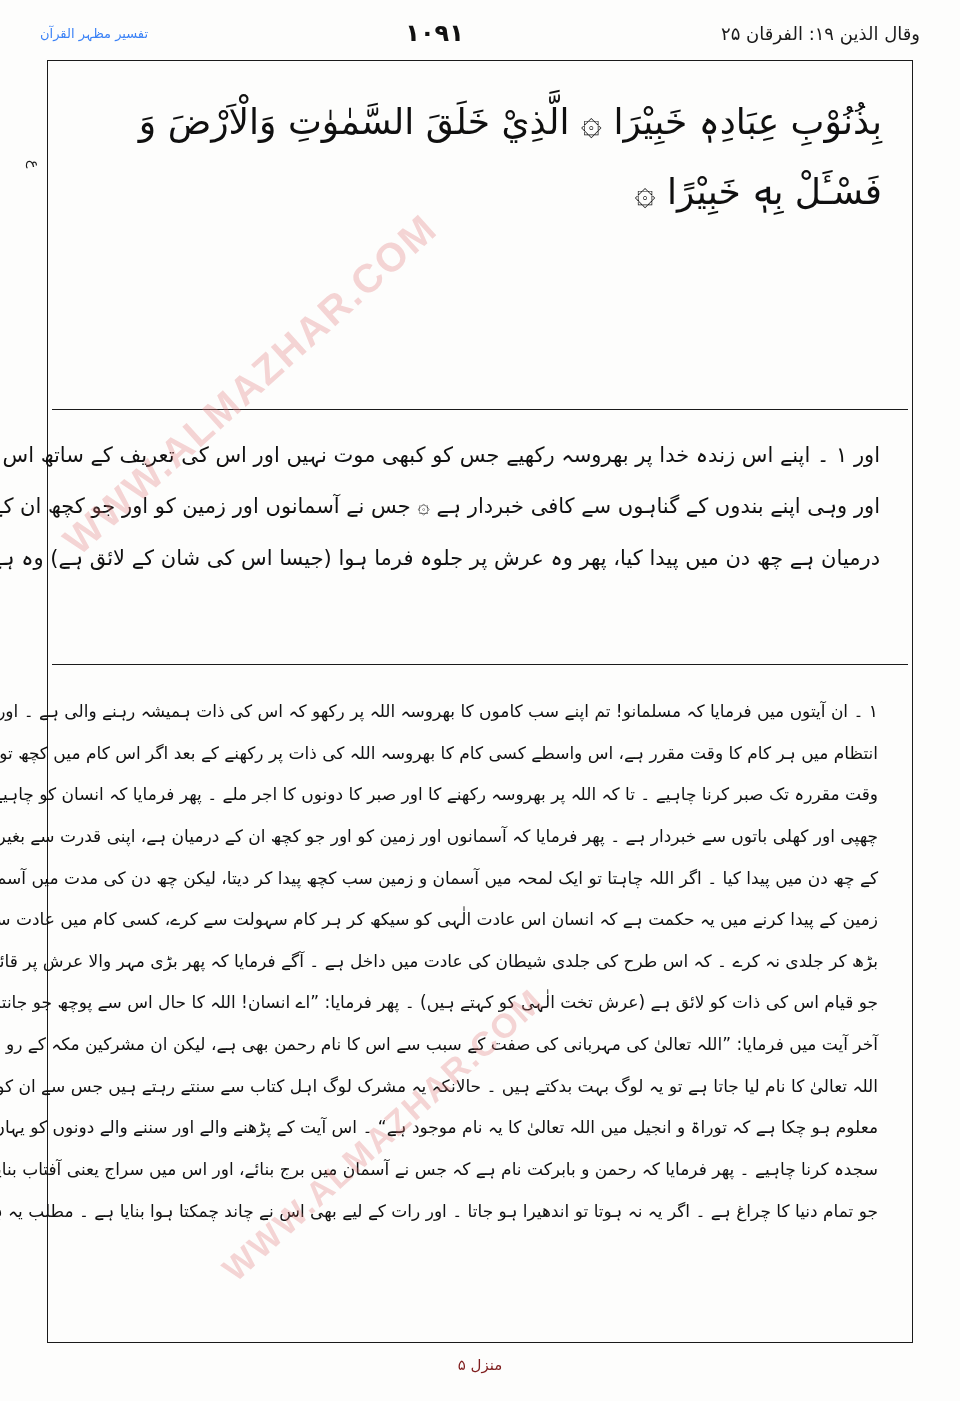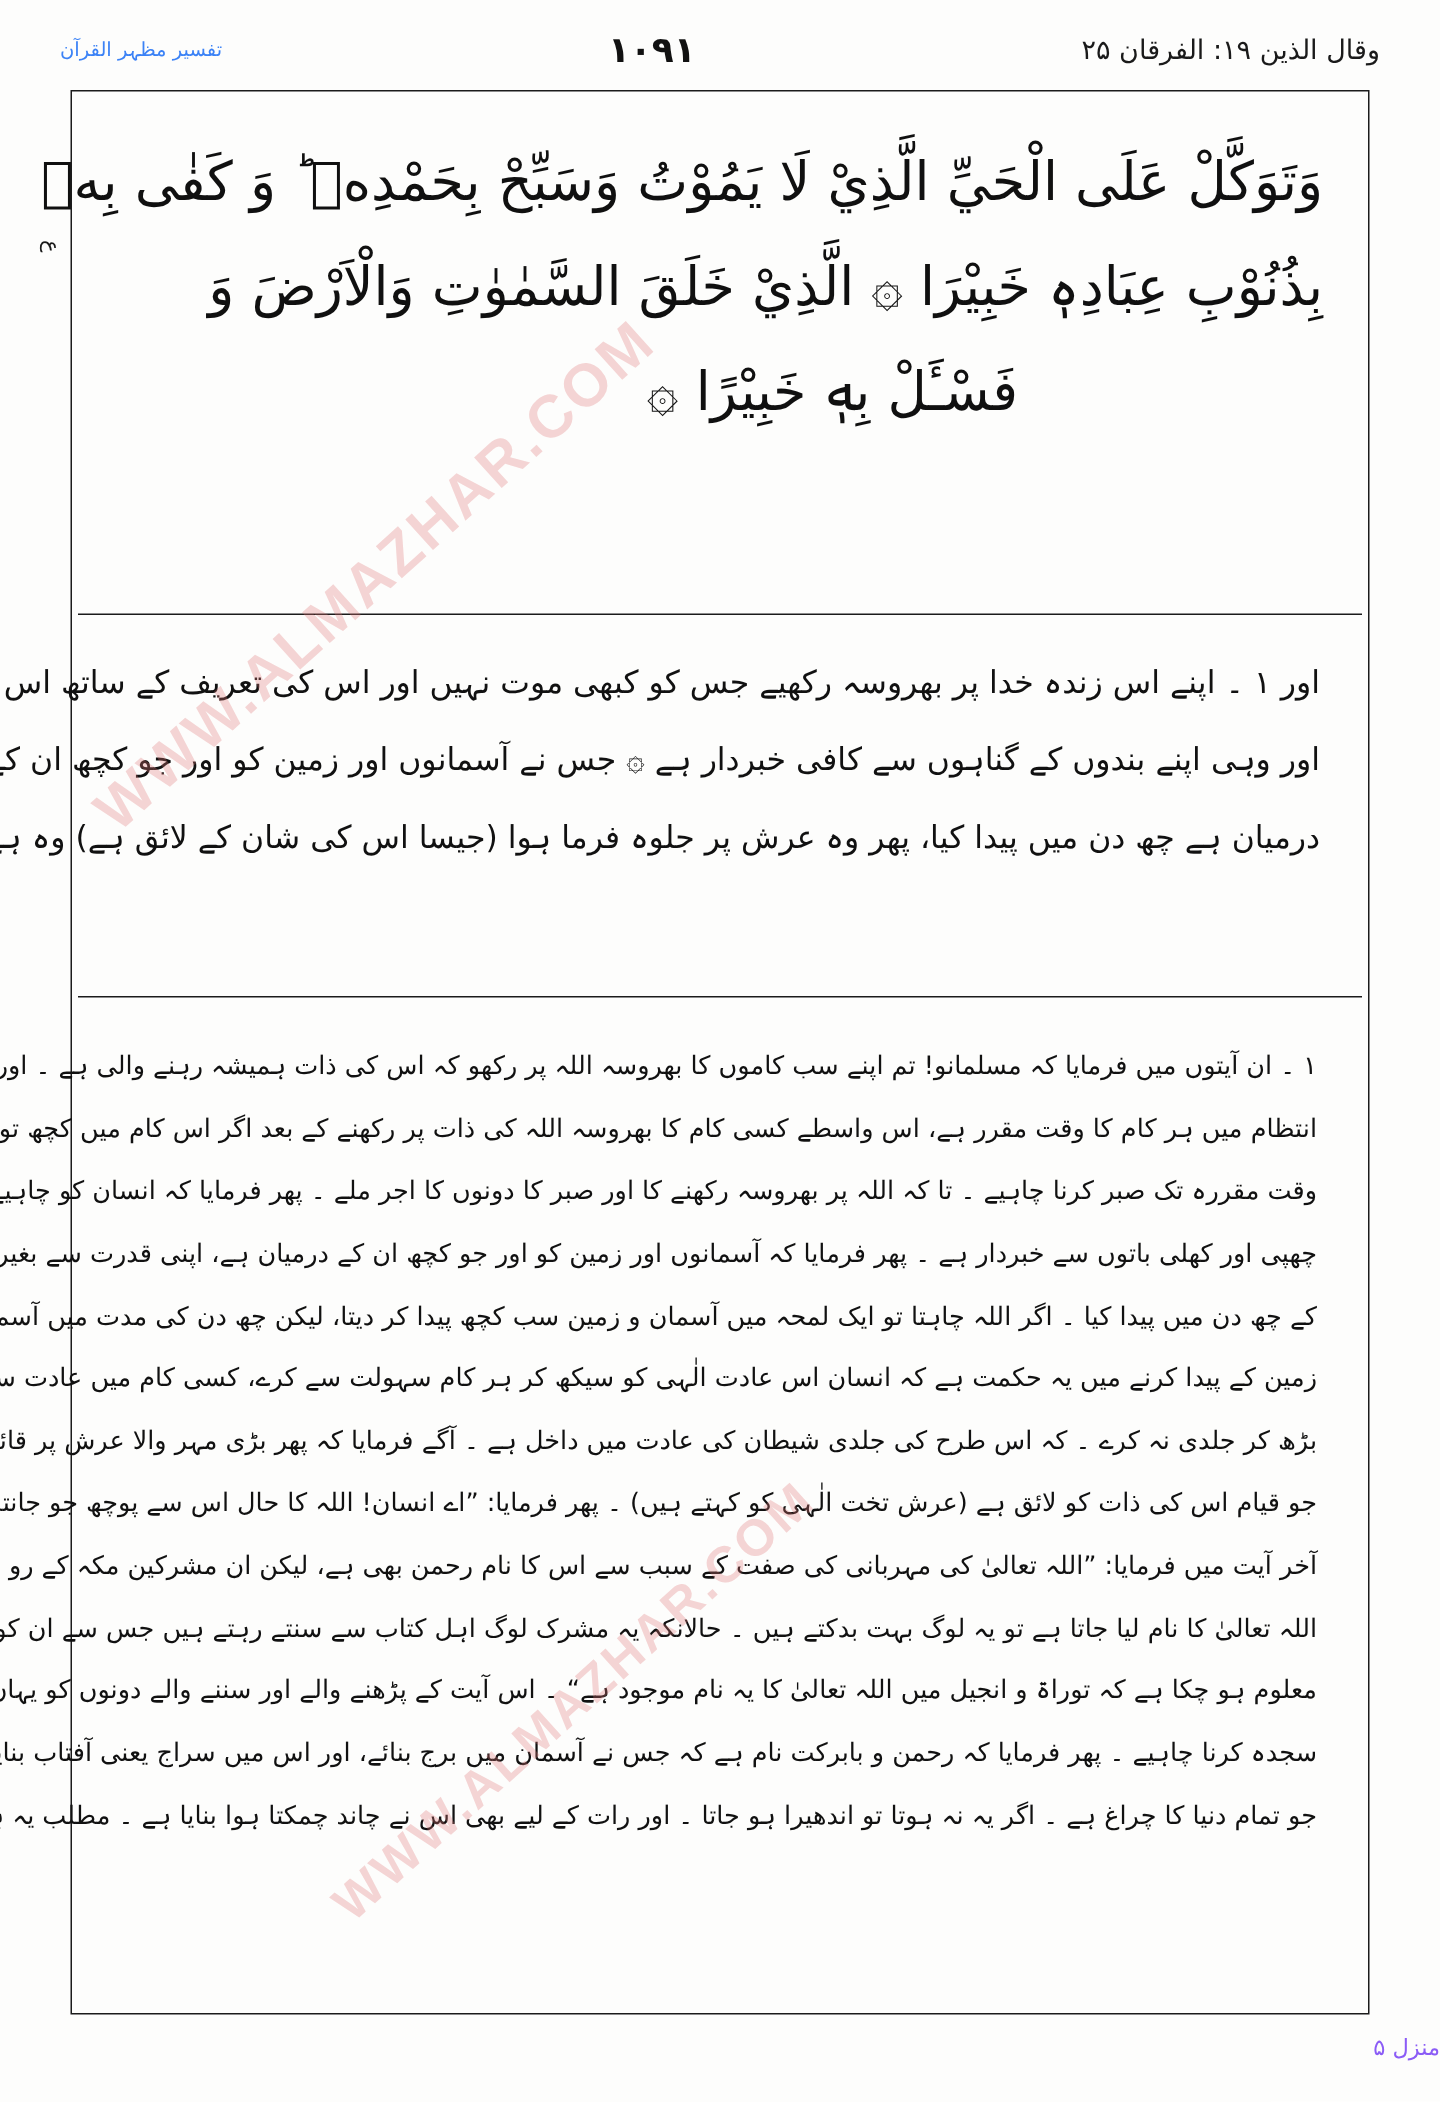--- a/index.html
+++ b/index.html
@@ -124,21 +124,21 @@
     text-align: right;
   }
   .quran-line {
     font-family: "DejaVu Sans", sans-serif;
     font-size: 36px;
     line-height: 1.95;
     color: #101010;
     white-space: nowrap;
     letter-spacing: 1px;
   }
-  .quran-line.l4 { text-align: center; padding-left: 150px;}
+  .quran-line.l4 { text-align: right; padding-left: 150px;}
 
   
   .trans-block {
     position: absolute;
     left: 0;
     right: 0;
     top: 345px;
     height: 255px;
     border-bottom: 1.6px solid #1b1b1b;
     box-sizing: border-box;
@@ -172,23 +172,23 @@
     color: #111;
     white-space: nowrap;
   }
 
   
   .footer {
     position: absolute;
     left: 0;
     right: 0;
     top: 1356px;
-    text-align: right;
+    text-align: center;
     font-size: 15px;
-    color: #8b5cf6;
+    color: #7f1d1d;
   }
 </style>
 </head>
 <body>
 
 <div class="page">
 
   <div class="watermark">
     <div class="wm-text wm1">WWW.ALMAZHAR.COM</div>
     <div class="wm-text wm2">WWW.ALMAZHAR.COM</div>
@@ -199,21 +199,20 @@
     <div class="header-center">۱۰۹۱</div>
     <div class="header-left">تفسیر مظہر القرآن</div>
   </div>
 
   <div class="side-marker">ع</div>
 
   <div class="frame">
     <div class="frame-inner">
 
       <div class="quran-block">
-        <div class="quran-line">وَتَوَكَّلْ عَلَى الْحَيِّ الَّذِيْ لَا يَمُوْتُ وَسَبِّحْ بِحَمْدِهٖ ؕ وَ كَفٰى بِهٖ</div>
         <div class="quran-line">بِذُنُوْبِ عِبَادِهٖ خَبِيْرَا ۞ الَّذِيْ خَلَقَ السَّمٰوٰتِ وَالْاَرْضَ وَ</div>
         <div class="quran-line l4">فَسْـَٔلْ بِهٖ خَبِيْرًا ۞</div>
       </div>
 
       <div class="trans-block">
         <div class="trans-line">اور ۱ ۔ اپنے اس زندہ خدا پر بھروسہ رکھیے جس کو کبھی موت نہیں اور اس کی تعریف کے ساتھ اس کی پاکی بیان کرو</div>
         <div class="trans-line">اور وہی اپنے بندوں کے گناہوں سے کافی خبردار ہے ۞ جس نے آسمانوں اور زمین کو اور جو کچھ ان کے</div>
         <div class="trans-line">درمیان ہے چھ دن میں پیدا کیا، پھر وہ عرش پر جلوہ فرما ہوا (جیسا اس کی شان کے لائق ہے) وہ ہے بڑا بخشنے</div>
       </div>
 

